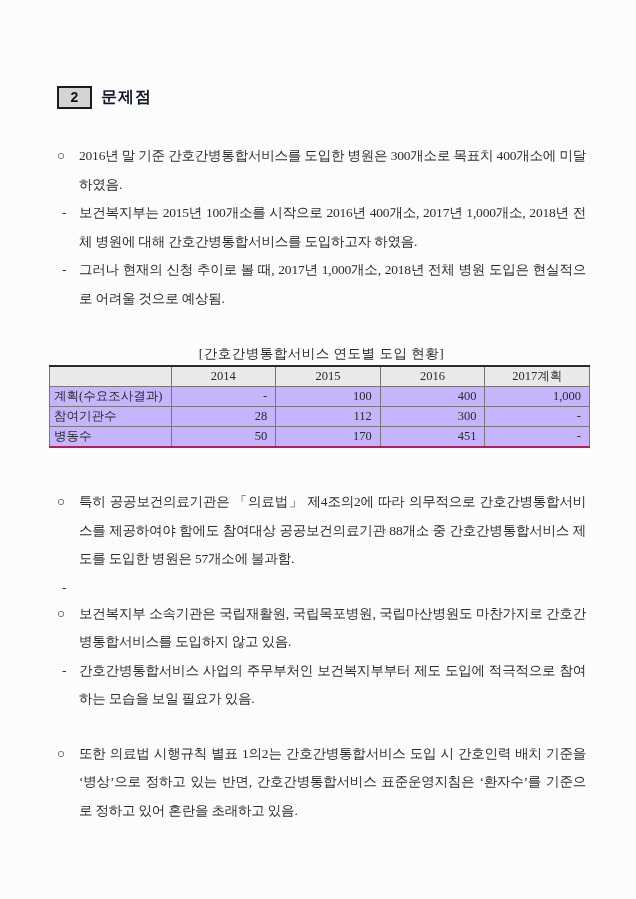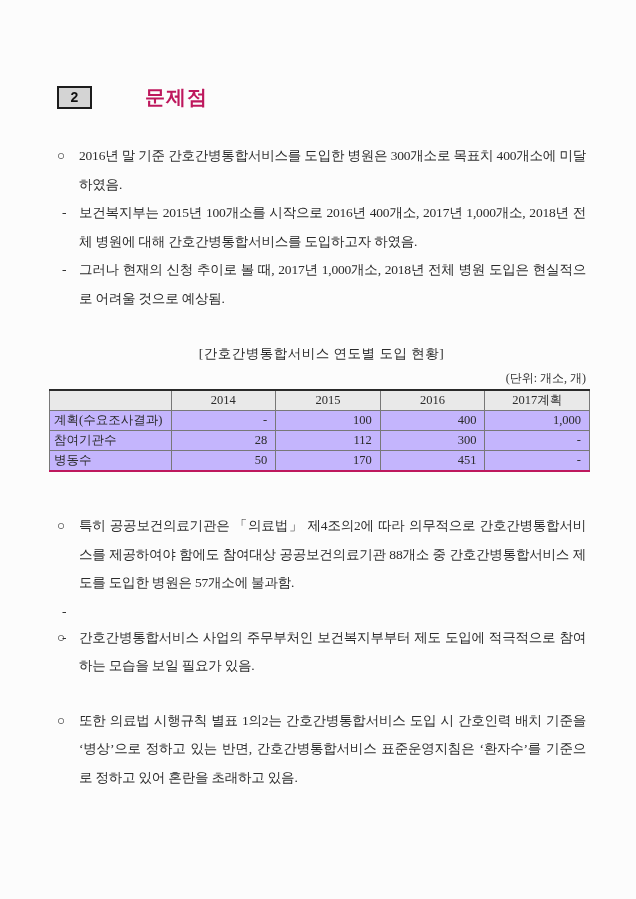--- a/index.html
+++ b/index.html
@@ -26,24 +26,23 @@
     text-align: center;
     line-height: 19px;
     font-family: "Liberation Sans", "DejaVu Sans", sans-serif;
     font-weight: bold;
     font-size: 14px;
     color: #111;
   }
   .heading-title {
     font-family: "Liberation Sans", "DejaVu Sans", sans-serif;
     font-weight: bold;
-    font-size: 20px;
+    font-size: 16px;
     letter-spacing: 1px;
-    color: #be185d;
-    margin-left: 44px;
+    color: #0f172a;
   }
 
   
   .block { margin-top: 34px; }
   .block.tight { margin-top: 26px; }
   .item {
     position: relative;
     padding-left: 22px;
     font-size: 13.5px;
     line-height: 28.5px;
@@ -121,21 +120,20 @@
     </div>
     <div class="item sub">
       <span class="marker">-</span><span>보건복지부는 2015년 100개소를 시작으로 2016년 400개소, 2017년 1,000개소, 2018년 전체 병원에 대해 간호간병통합서비스를 도입하고자 하였음.</span>
     </div>
     <div class="item sub">
       <span class="marker">-</span><span>그러나 현재의 신청 추이로 볼 때, 2017년 1,000개소, 2018년 전체 병원 도입은 현실적으로 어려울 것으로 예상됨.</span>
     </div>
   </div>
 
   <div class="table-title">[간호간병통합서비스 연도별 도입 현황]</div>
-  <div class="unit-note">(단위: 개소, 개)</div>
 
   <table class="status-table">
     <colgroup>
       <col class="c-label">
         <col class="c-year">
         <col class="c-year">
         <col class="c-year">
         <col class="c-year">
     </colgroup>
     <thead>
@@ -176,21 +174,21 @@
     <div class="item">
       <span class="marker">○</span><span>특히 공공보건의료기관은 「의료법」 제4조의2에 따라 의무적으로 간호간병통합서비스를 제공하여야 함에도 참여대상 공공보건의료기관 88개소 중 간호간병통합서비스 제도를 도입한 병원은 57개소에 불과함.</span>
     </div>
     <div class="item sub">
       <span class="marker">-</span>
     </div>
   </div>
 
   <div class="block tight">
     <div class="item">
-      <span class="marker">○</span>
+      <span class="marker">○</span><span>보건복지부 소속기관은 국립재활원, 국립목포병원, 국립마산병원도 마찬가지로 간호간병통합서비스를 도입하지 않고 있음.</span>
     </div>
     <div class="item sub">
       <span class="marker">-</span><span>간호간병통합서비스 사업의 주무부처인 보건복지부부터 제도 도입에 적극적으로 참여하는 모습을 보일 필요가 있음.</span>
     </div>
   </div>
 
   <div class="block tight">
     <div class="item">
       <span class="marker">○</span><span>또한 의료법 시행규칙 별표 1의2는 간호간병통합서비스 도입 시 간호인력 배치 기준을 ‘병상’으로 정하고 있는 반면, 간호간병통합서비스 표준운영지침은 ‘환자수’를 기준으로 정하고 있어 혼란을 초래하고 있음.</span>
     </div>

